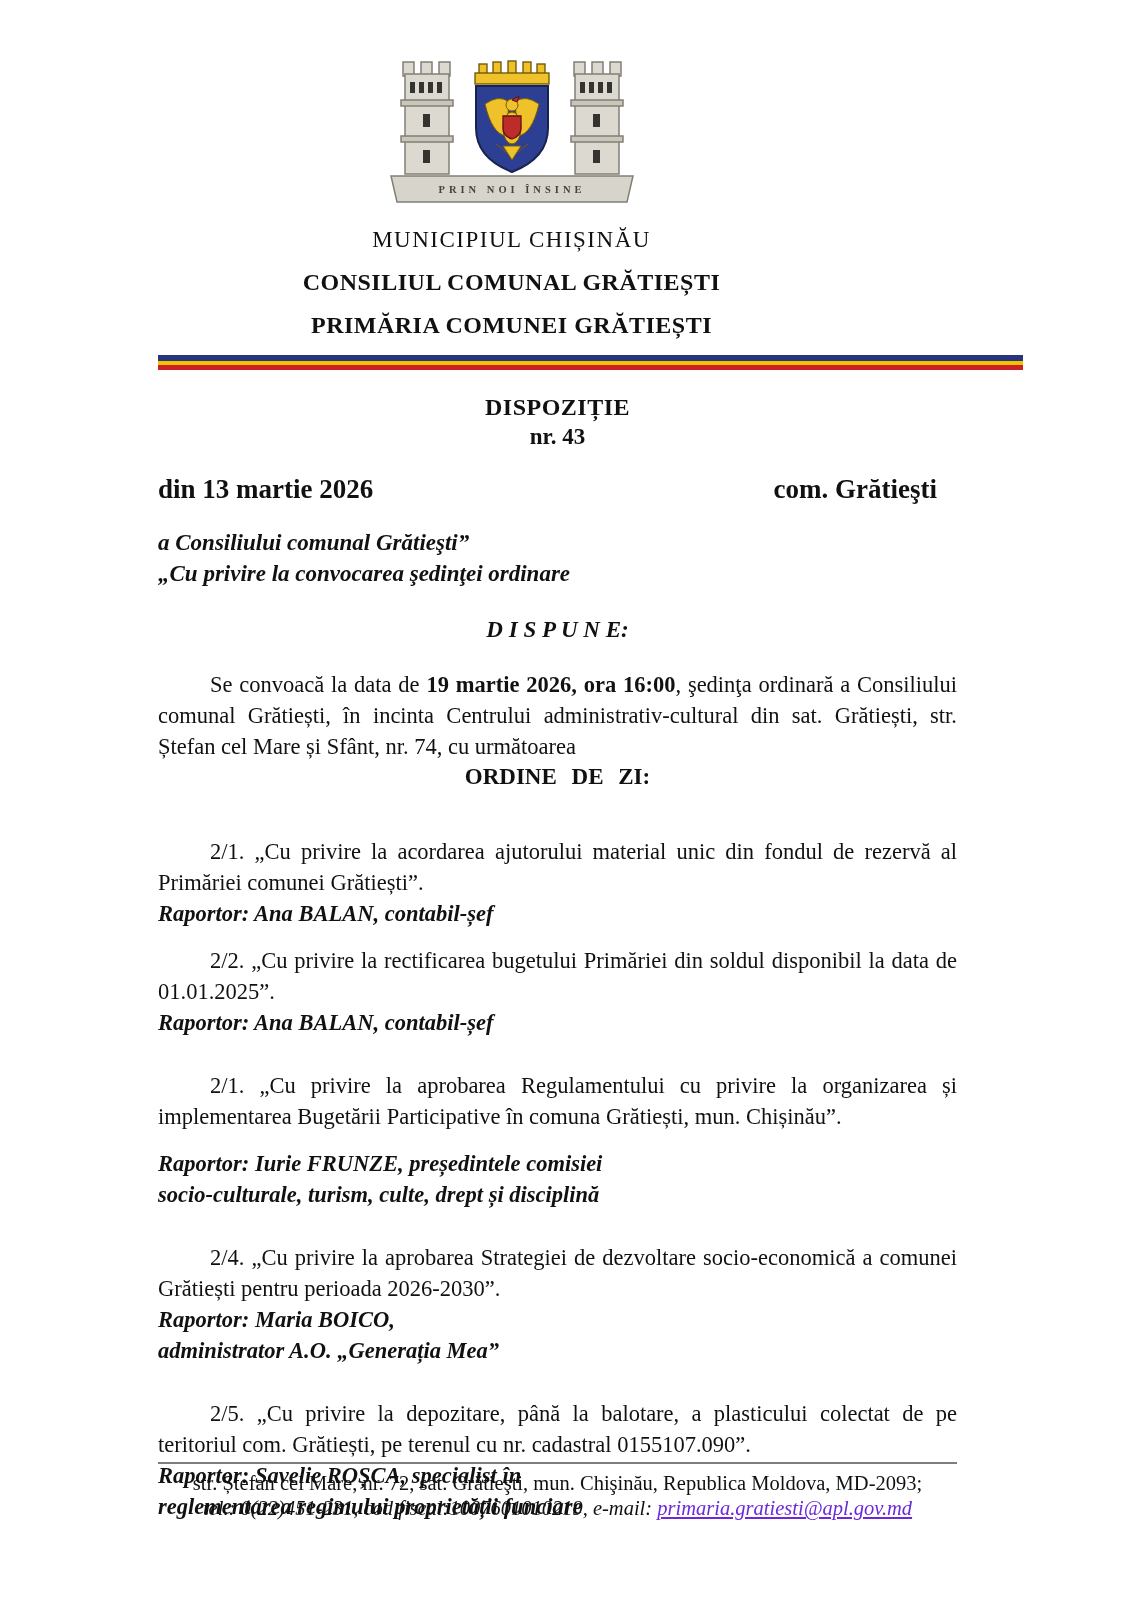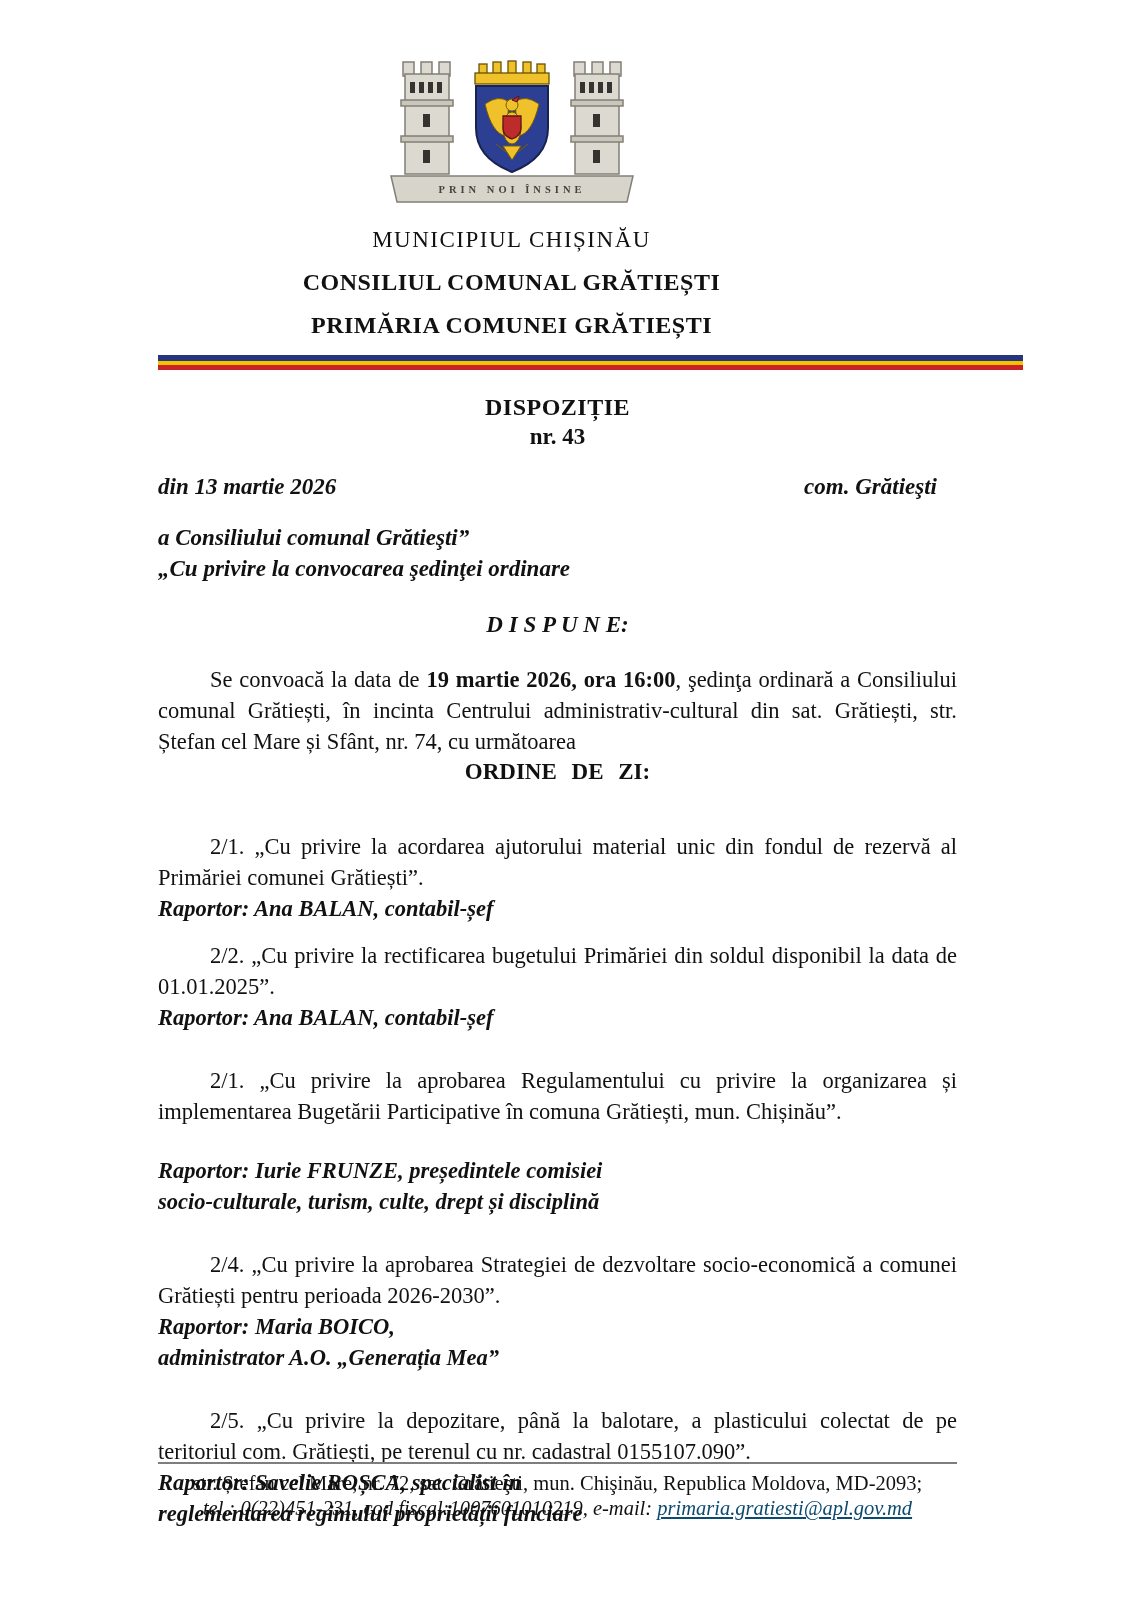--- a/index.html
+++ b/index.html
@@ -27,21 +27,21 @@
   .tricolor { margin-top: 16px; width: 915px; }
   .tricolor .b { height: 6px; background: #26357E; }
   .tricolor .y { height: 4px; background: #F2C400; }
   .tricolor .r { height: 5px; background: #CC2027; }
   
   .doc-title { margin-top: 24px; text-align: center; font-size: 24px; font-weight: bold; letter-spacing: 0.5px; }
   .doc-number { text-align: center; font-size: 23px; font-weight: bold; margin-top: 3px; }
   .date-row {
     margin-top: 24px;
     display: flex; justify-content: space-between;
-    font-size: 23px; font-weight: bold; font-style: italic;
+    font-size: 27px; font-weight: bold; 
     padding-right: 20px;
   }
   .subject { margin-top: 22px; font-size: 23px; font-weight: bold; font-style: italic; line-height: 31px; }
   
   .para {
     font-size: 22.5px; line-height: 31px;
     text-align: justify;
   }
   .para.indent { text-indent: 52px; }
   .preamble { margin-top: 26px; }
@@ -50,30 +50,30 @@
   .agenda-title { margin-top: 2px; text-align: center; font-size: 23px; font-weight: bold; word-spacing: 9px; }
   
   .item { margin-top: 16px; }
   .item.first { margin-top: 46px; }
   .item.gap-lg { margin-top: 32px; }
   .raportor {
     font-size: 22.5px; line-height: 31px;
     font-weight: bold; font-style: italic;
     text-align: left; padding-right: 24px;
   }
-  .raportor.gap-top { margin-top: 28px; font-style: italic; }
+  .raportor.gap-top { margin-top: 16px; font-style: italic; }
   
   .footer {
     position: absolute; left: 158px; right: 66px; bottom: 80px;
     text-align: center;
   }
   .footer-rule { border-top: 2px solid #7e7e7e; margin-bottom: 8px; }
   .footer-line1 { font-size: 20.5px; }
   .footer-line2 { font-size: 20.5px; font-style: italic; margin-top: 2px; }
-  .footer-line2 a { color: #0c4a6e; text-decoration: underline; font-style: italic; }
+  .footer-line2 a { color: #6d28d9; text-decoration: underline; font-style: italic; }
 </style>
 </head>
 <body>
 
 <div class="page">
 
   <div class="crest-wrap">
     <svg width="262" height="160" viewBox="0 0 262 160">
 
       <g stroke="#827F75" stroke-width="1.5" fill="#DCD9D1">

